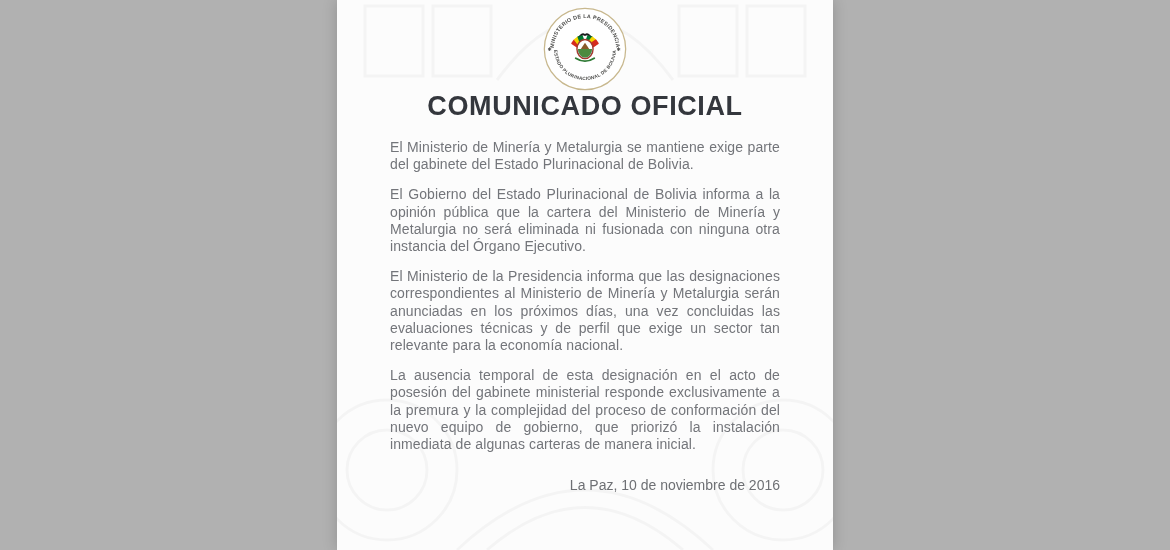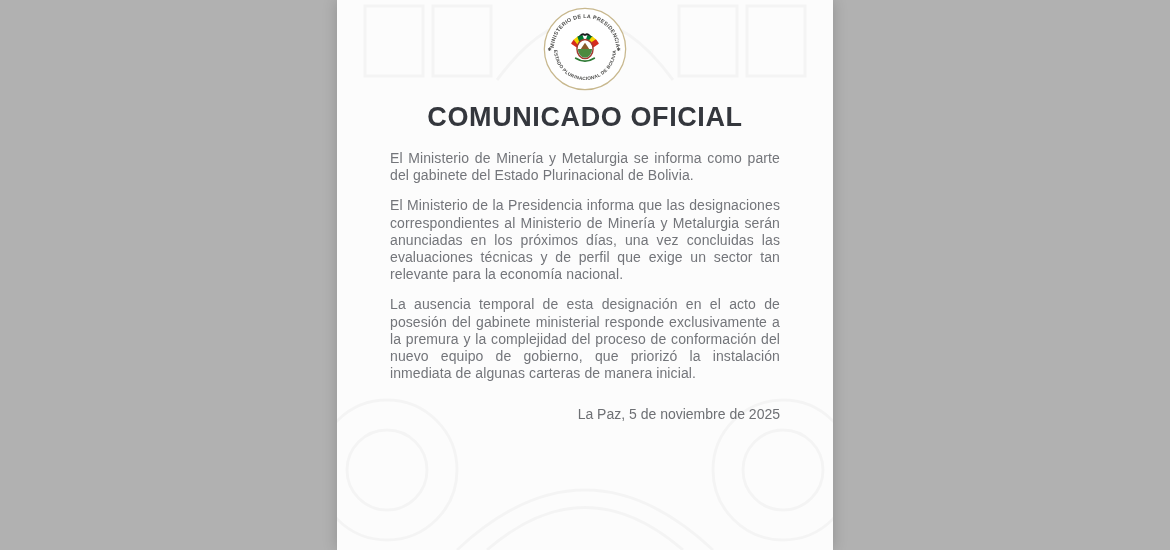--- a/index.html
+++ b/index.html
@@ -33,21 +33,20 @@
   }
   .seal {
     width: 84px;
     height: 84px;
     margin: 7px auto 0;
     position: relative;
     z-index: 2;
   }
   .seal svg { width: 100%; height: 100%; display: block; }
   .title {
-    margin-top: 11px;
     text-align: center;
     font-size: 27px;
     line-height: 30px;
     font-weight: bold;
     letter-spacing: 0.6px;
     color: #34373d;
     position: relative;
     z-index: 2;
   }
   .body-text {
@@ -136,21 +135,22 @@
           <path d="M42,36 Q46,29.5 50,32 Q54,29.5 58,36 Q53.5,32.5 50,34.5 Q46.5,32.5 42,36 Z" fill="#1c1c1c"></path>
 
           <path d="M39 61 Q50 68 61 61" stroke="#2f7a35" stroke-width="2.2" fill="none" stroke-linecap="round"></path>
         </g>
       </svg>
     </div>
 
     <h1 class="title">COMUNICADO OFICIAL</h1>
 
     <div class="body-text">
-      <p>El Ministerio de Minería y Metalurgia se informa como parte del gabinete del Estado Plurinacional de Bolivia.</p>
+      <p>El Ministerio de Minería y Metalurgia se mantiene exige parte del gabinete del Estado Plurinacional de Bolivia.</p>
+      <p>El Gobierno del Estado Plurinacional de Bolivia informa a la opinión pública que la cartera del Ministerio de Minería y Metalurgia no será eliminada ni fusionada con ninguna otra instancia del Órgano Ejecutivo.</p>
       <p>El Ministerio de la Presidencia informa que las designaciones correspondientes al Ministerio de Minería y Metalurgia serán anunciadas en los próximos días, una vez concluidas las evaluaciones técnicas y de perfil que exige un sector tan relevante para la economía nacional.</p>
       <p>La ausencia temporal de esta designación en el acto de posesión del gabinete ministerial responde exclusivamente a la premura y la complejidad del proceso de conformación del nuevo equipo de gobierno, que priorizó la instalación inmediata de algunas carteras de manera inicial.</p>
     </div>
 
-    <div class="dateline">La Paz, 5 de noviembre de 2025</div>
+    <div class="dateline">La Paz, 10 de noviembre de 2016</div>
 
   </div>
 </div>
 
 </body></html>

